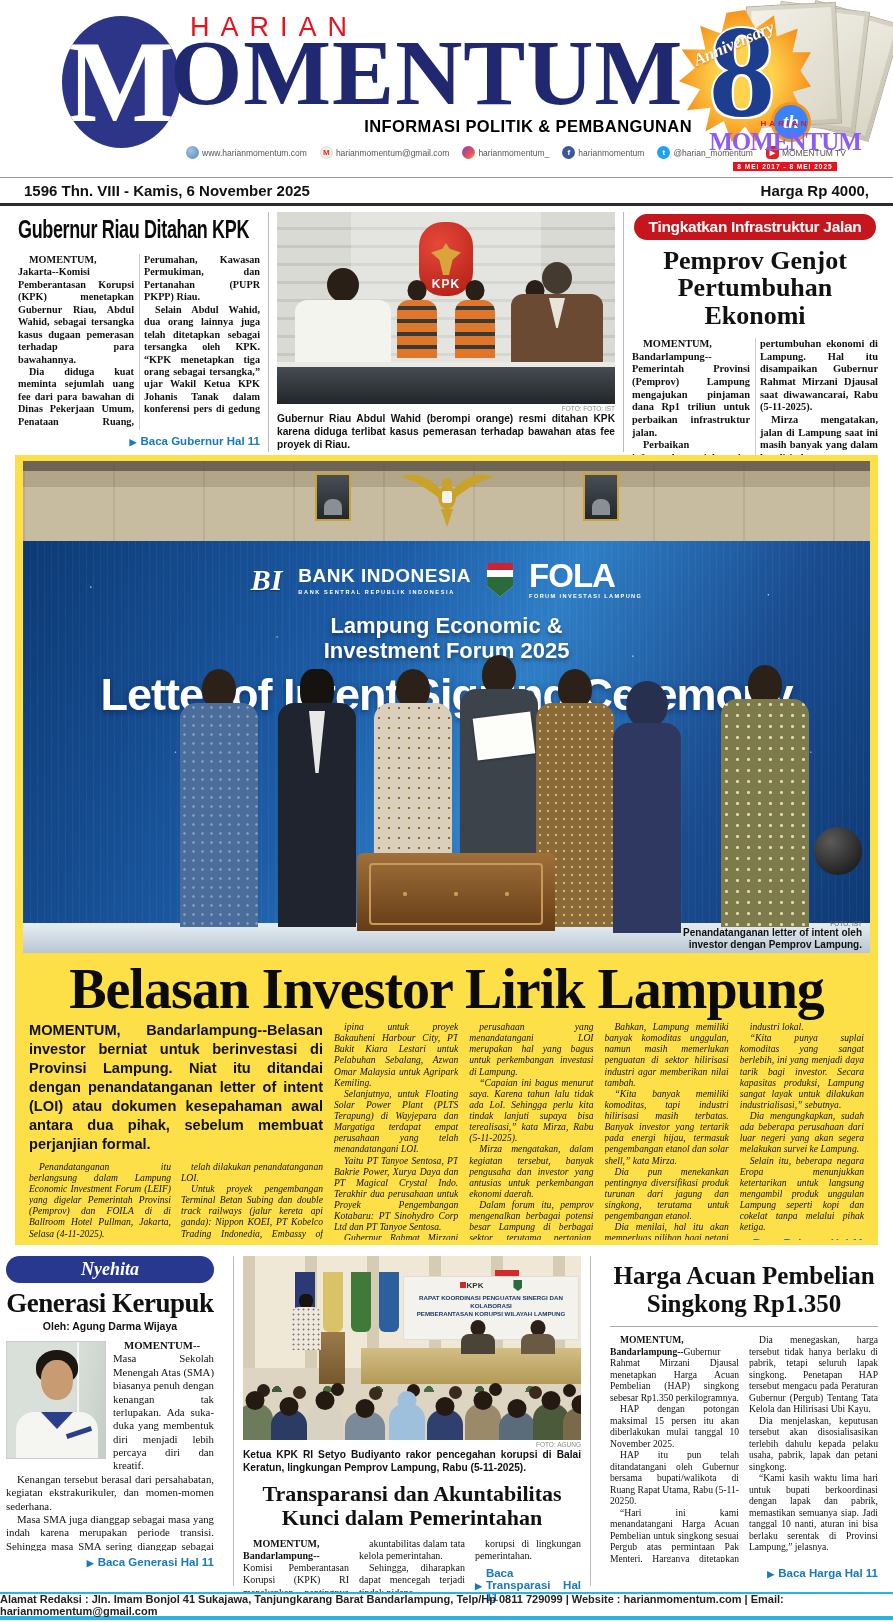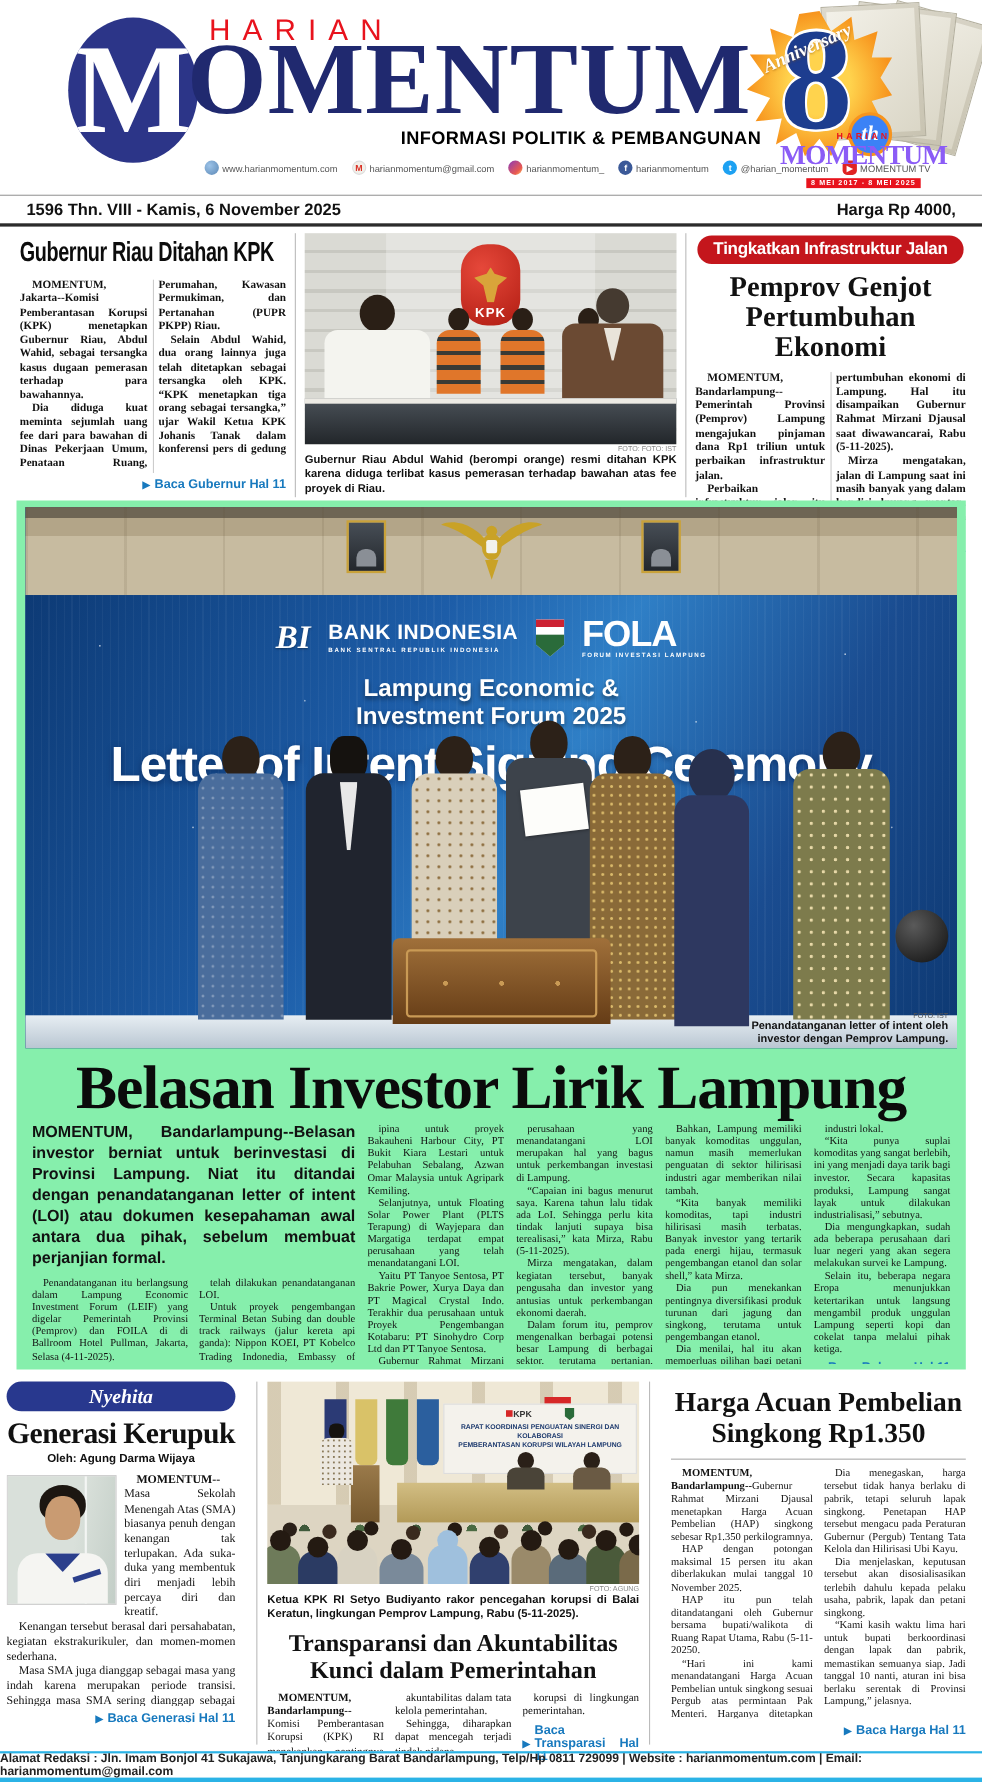--- a/index.html
+++ b/index.html
@@ -81,21 +81,21 @@
 .kp-v .bd{width:40px;height:58px;background:repeating-linear-gradient(0deg,#e0762a 0 9px,#3a3a35 9px 13px);}
 .kp-v1{left:118px;}.kp-v2{left:176px;}.kp-v3{left:236px;}
 .credit{font:400 6.5px "Liberation Sans",sans-serif;color:#888;text-align:right;margin-top:1px;}
 .caption{font:700 10.2px/1.25 "Liberation Sans",sans-serif;text-align:justify;margin-top:1px;}
 
 .kicker-pill{background:#c4161c;color:#fff;border-radius:15px;text-align:center;font:700 15.5px "Liberation Sans",sans-serif;padding:4px 6px;margin:2px 2px 7px;letter-spacing:-.3px;}
 .h-serif{font:700 26px/1.05 "Liberation Serif",serif;text-align:center;margin-bottom:9px;}
 .art-cols.pemprov{height:150px;font-size:10.4px;}
 
 
-.main-block{position:absolute;top:455px;left:15px;right:15px;height:790px;background:#86efac;}
+.main-block{position:absolute;top:455px;left:15px;right:15px;height:790px;background:#fde047;}
 .big-photo{position:absolute;top:6px;left:8px;right:8px;height:492px;overflow:hidden;background:#16437e;}
 .bp-wall{position:absolute;top:0;left:0;right:0;height:80px;
   background:linear-gradient(#6e6554 0 10px,#b3a588 10px 26px,#c7bba0 26px 100%);}
 .bp-wall::after{content:"";position:absolute;inset:0;background:repeating-linear-gradient(90deg,rgba(90,75,50,.12) 0 2px,transparent 2px 90px);}
 .bp-garuda{position:absolute;left:50%;top:4px;transform:translateX(-50%);z-index:2;}
 .bp-frame{position:absolute;top:12px;width:36px;height:48px;background:linear-gradient(#474e56,#23272c);border:2px solid #c9a23a;z-index:2;}
 .bp-frame::after{content:"";position:absolute;left:50%;bottom:4px;transform:translateX(-50%);width:18px;height:16px;border-radius:8px 8px 0 0;background:#8a8f96;}
 .bp-frame.pf1{left:292px;}.bp-frame.pf2{left:560px;}
 .bp-led{position:absolute;top:80px;left:0;right:0;bottom:28px;
   background:
@@ -143,21 +143,21 @@
 .orb{position:absolute;right:8px;bottom:78px;width:48px;height:48px;border-radius:50%;background:radial-gradient(circle at 35% 30%,#5a5a5a,#0e0e0e);z-index:4;}
 .bp-cap{position:absolute;right:8px;bottom:2px;width:200px;text-align:right;z-index:6;color:#111;}
 .bp-credit{font:400 6.5px "Liberation Sans",sans-serif;color:#555;}
 .bp-capline{font:700 10px/1.2 "Liberation Sans",sans-serif;}
 .main-headline{position:absolute;top:502px;left:0;right:0;text-align:center;font:700 56px "Liberation Serif",serif;letter-spacing:-1px;color:#0b0b0b;}
 .lead-cols{position:absolute;top:566px;left:14px;right:14px;bottom:5px;display:flex;gap:11px;}
 .group-ab{width:294px;display:flex;flex-direction:column;flex:none;}
 .lead{font:700 14.6px/1.3 "Liberation Sans",sans-serif;text-align:justify;margin-bottom:7px;}
 .ab-cols{flex:1;display:flex;gap:10px;overflow:hidden;}
 .ncol{flex:1;font-size:9.6px;line-height:1.16;text-align:justify;overflow:hidden;}
-.ncol p{margin:0;text-indent:10px;}
+.ncol p{margin:0;text-indent:10px;font-style:italic;}
 
 
 .bottom-sec{position:absolute;top:1256px;left:6px;right:15px;height:330px;display:flex;gap:10px;}
 .bs-left{width:208px;flex:none;}
 .bs-mid{width:358px;flex:none;border-left:1px solid #bbb;border-right:1px solid #bbb;padding:0 9px;margin:0 9px;}
 .bs-right{flex:1;}
 .nyehita-pill{background:#28388e;border-radius:15px;color:#fff;text-align:center;font:italic 700 18px "Liberation Serif",serif;padding:3px 0;}
 .gk-title{font:700 27px "Liberation Serif",serif;text-align:center;letter-spacing:-.5px;margin:5px 0 1px;}
 .byline{font:700 10.5px "Liberation Sans",sans-serif;text-align:center;margin-bottom:7px;}
 .gk-body{font-size:10.8px;line-height:1.24;text-align:justify;height:212px;overflow:hidden;}

